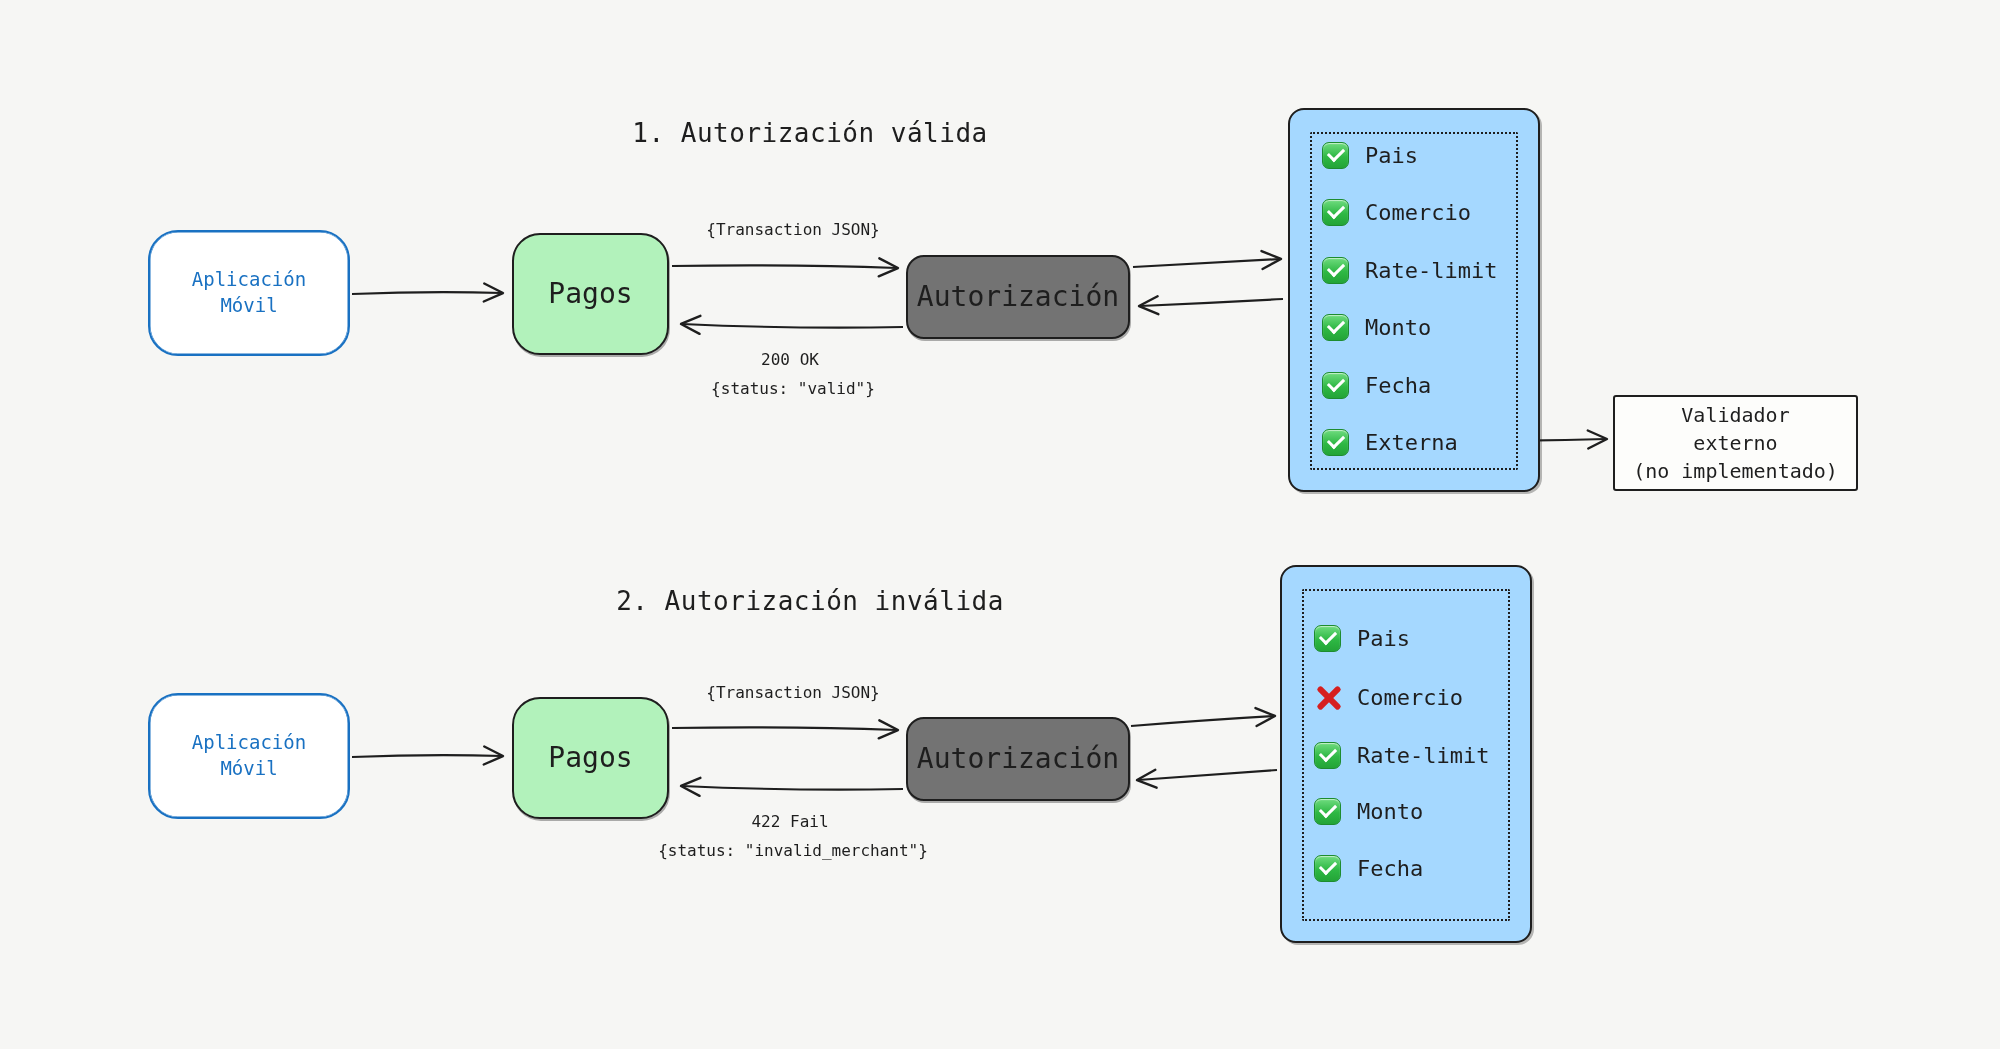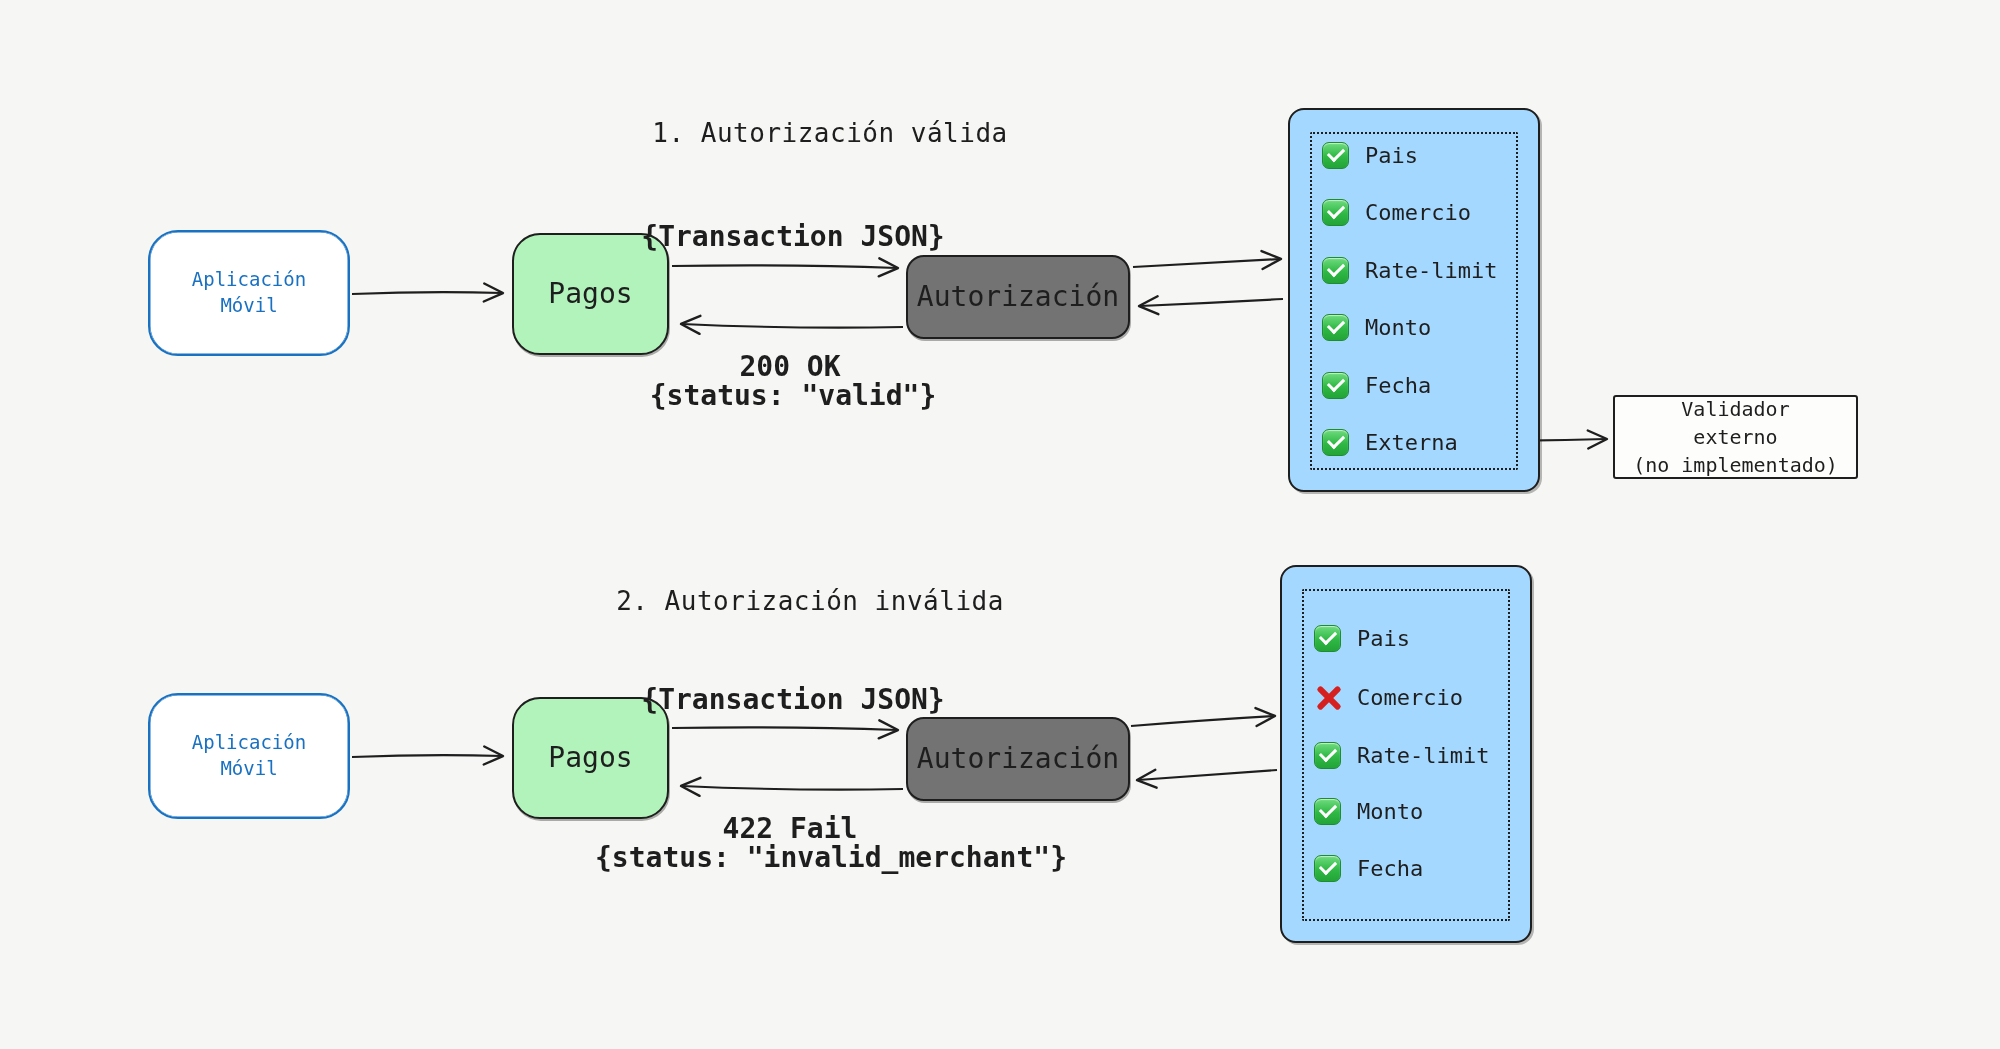--- a/index.html
+++ b/index.html
@@ -111,23 +111,22 @@
     width: 6px; height: 30px;
     background: #d61f1f;
     border-radius: 2.5px;
   }
   .check-icon[data-status="fail"]::before { transform: rotate(45deg); }
   .check-icon[data-status="fail"]::after  { transform: rotate(-45deg); }
 
   .flow-label {
     position: absolute;
     text-align: center;
-    font-size: 28px;
-    white-space: nowrap;
-    font-weight: bold;
+    font-size: 16px;
+    white-space: nowrap;
   }
 </style>
 </head>
 <body style="background: rgb(246, 246, 244);">
 
 <div class="canvas">
 
   <svg class="arrows" viewBox="0 0 2000 1049">
     <defs>
       <marker id="vhead" markerWidth="26" markerHeight="26" refX="20" refY="11" orient="auto" markerUnits="userSpaceOnUse">
@@ -142,21 +141,21 @@
     <path d="M1283,299 Q1210,303 1140,306" fill="none" stroke="#1e1e1e" stroke-width="2.2" marker-end="url(#vhead)"></path>
     <path d="M1446,441 Q1530,441 1606,439" fill="none" stroke="#1e1e1e" stroke-width="2.2" marker-end="url(#vhead)"></path>
 
     <path d="M352,757 Q430,754 502,756" fill="none" stroke="#1e1e1e" stroke-width="2.2" marker-end="url(#vhead)"></path>
     <path d="M672,728 Q790,726 897,730" fill="none" stroke="#1e1e1e" stroke-width="2.2" marker-end="url(#vhead)"></path>
     <path d="M903,789 Q790,791 682,786" fill="none" stroke="#1e1e1e" stroke-width="2.2" marker-end="url(#vhead)"></path>
     <path d="M1131,726 Q1205,720 1274,716" fill="none" stroke="#1e1e1e" stroke-width="2.2" marker-end="url(#vhead)"></path>
     <path d="M1277,770 Q1208,775 1138,780" fill="none" stroke="#1e1e1e" stroke-width="2.2" marker-end="url(#vhead)"></path>
   </svg>
 
-  <div class="scenario-title" style="left:570px; top:118px;">1. Autorización válida</div>
+  <div class="scenario-title" style="left:550px; top:118px;">1. Autorización válida</div>
 
   <div class="node node-app" style="left:148px; top:230px; width:202px; height:126px;">
     <span>Aplicación</span>
     <span>Móvil</span>
   </div>
 
   <div class="node node-pagos" style="left:512px; top:233px; width:157px; height:122px;">
     <span>Pagos</span>
   </div>
 
@@ -190,21 +189,21 @@
     <div class="check-item" style="top:261px;">
       <span class="check-icon" data-status="pass"></span>
       <span>Fecha</span>
     </div>
     <div class="check-item" style="top:318px;">
       <span class="check-icon" data-status="pass"></span>
       <span>Externa</span>
     </div>
   </div>
 
-  <div class="node node-validator" style="left:1613px; top:395px; width:245px; height:84px;">
+  <div class="node node-validator" style="left:1613px; top:395px; width:245px; height:96px;">
     <span>Validador</span>
     <span>externo</span>
     <span>(no implementado)</span>
   </div>
 
   <div class="scenario-title" style="left:550px; top:586px;text-align:center;">2. Autorización inválida</div>
 
   <div class="node node-app" style="left:148px; top:693px; width:202px; height:126px;">
     <span>Aplicación</span>
     <span>Móvil</span>

